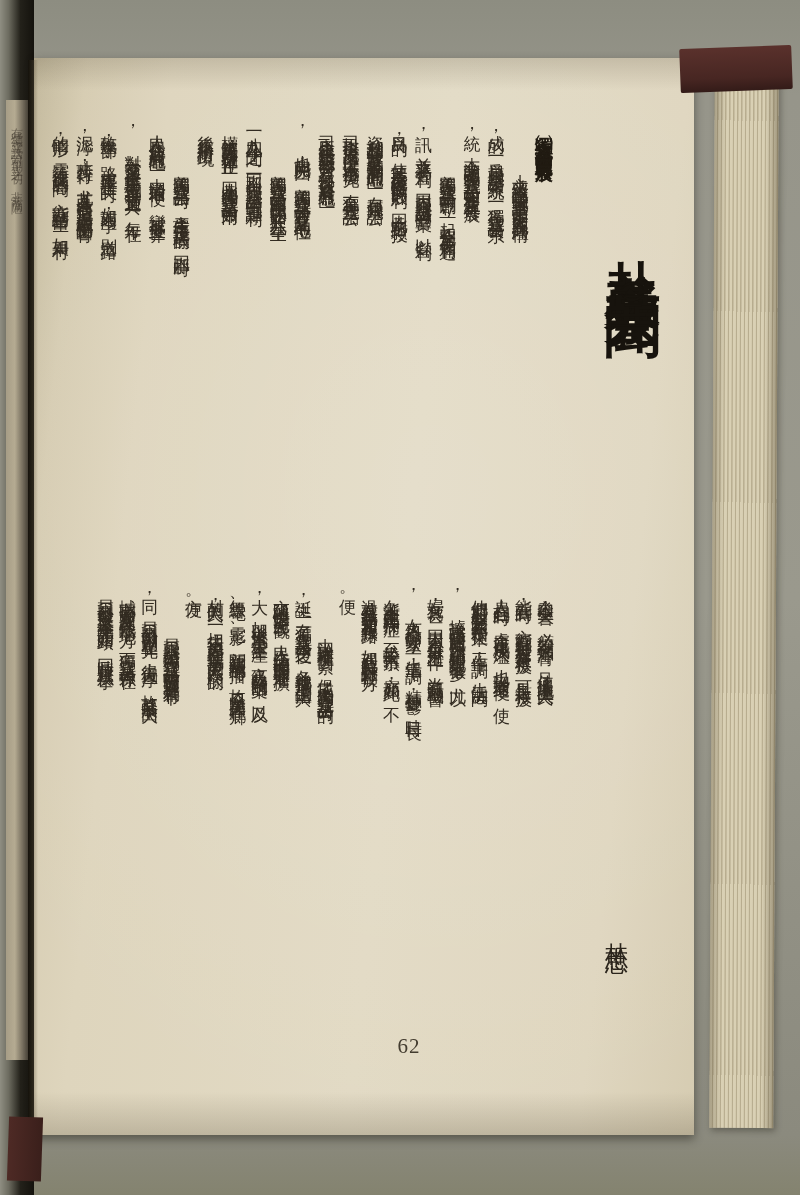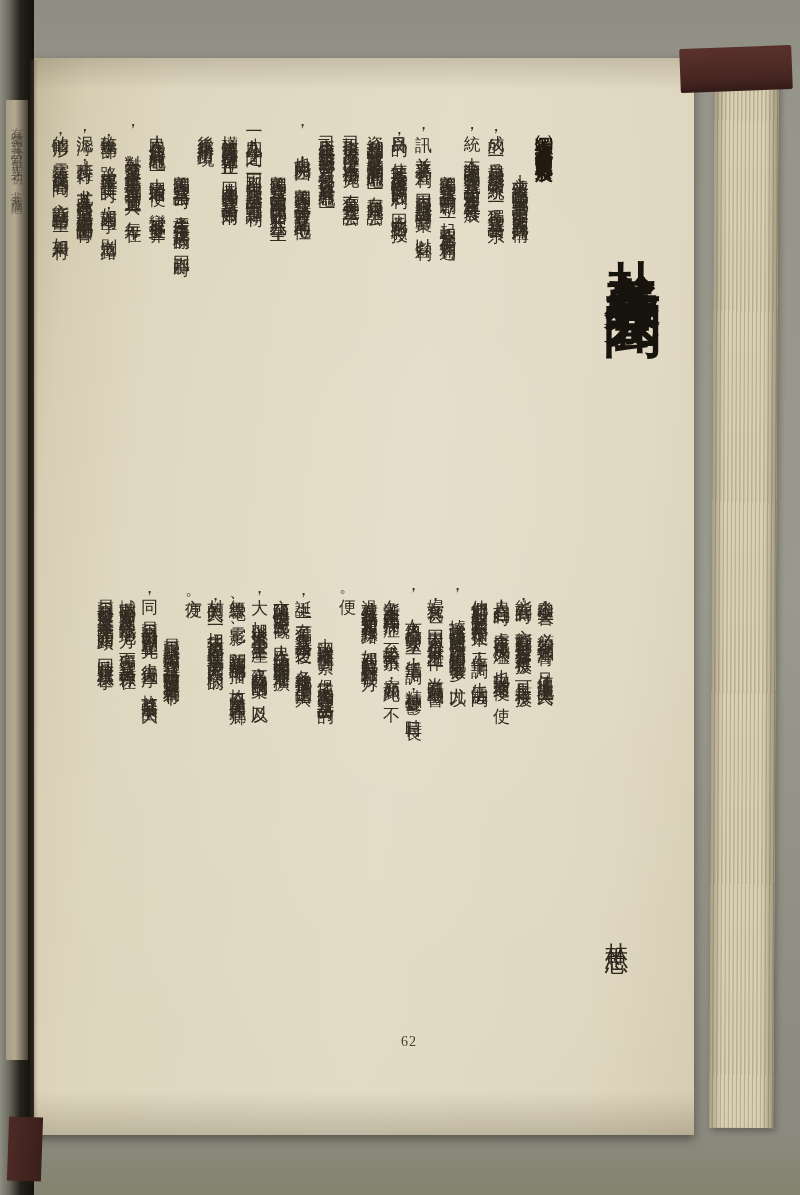--- a/index.html
+++ b/index.html
@@ -52,21 +52,21 @@
 
   .vblock{position:absolute;color:#322b21;font-size:17px;letter-spacing:2.6px;}
   .vblock .vcol{height:100%;line-height:24px;max-height:100%;overflow:hidden;}
   .block-upper{top:64px;right:138px;height:460px;}
   .block-upper .vcol{line-height:24.2px;}
   .block-lower{top:528px;right:138px;height:468px;}
   .block-lower .vcol{line-height:22px;}
   .vcol.heading{font-weight:bold;font-size:18px;letter-spacing:2.2px;color:#211b12;}
 
   .page-number{position:absolute;left:340px;top:976px;width:70px;text-align:center;
-        font-size:14px;color:#433c2f;letter-spacing:1px;
+        font-size:21px;color:#433c2f;letter-spacing:1px;
         font-family:"Liberation Serif", serif;}
 </style>
 </head>
 <body>
 
 <div class="photo">
 
   <div class="spine-band"></div>
   <div class="prev-page-sliver"></div>
   <div class="edge-text vtext">有些獨立電話公司創立之初，非常簡陋</div>

